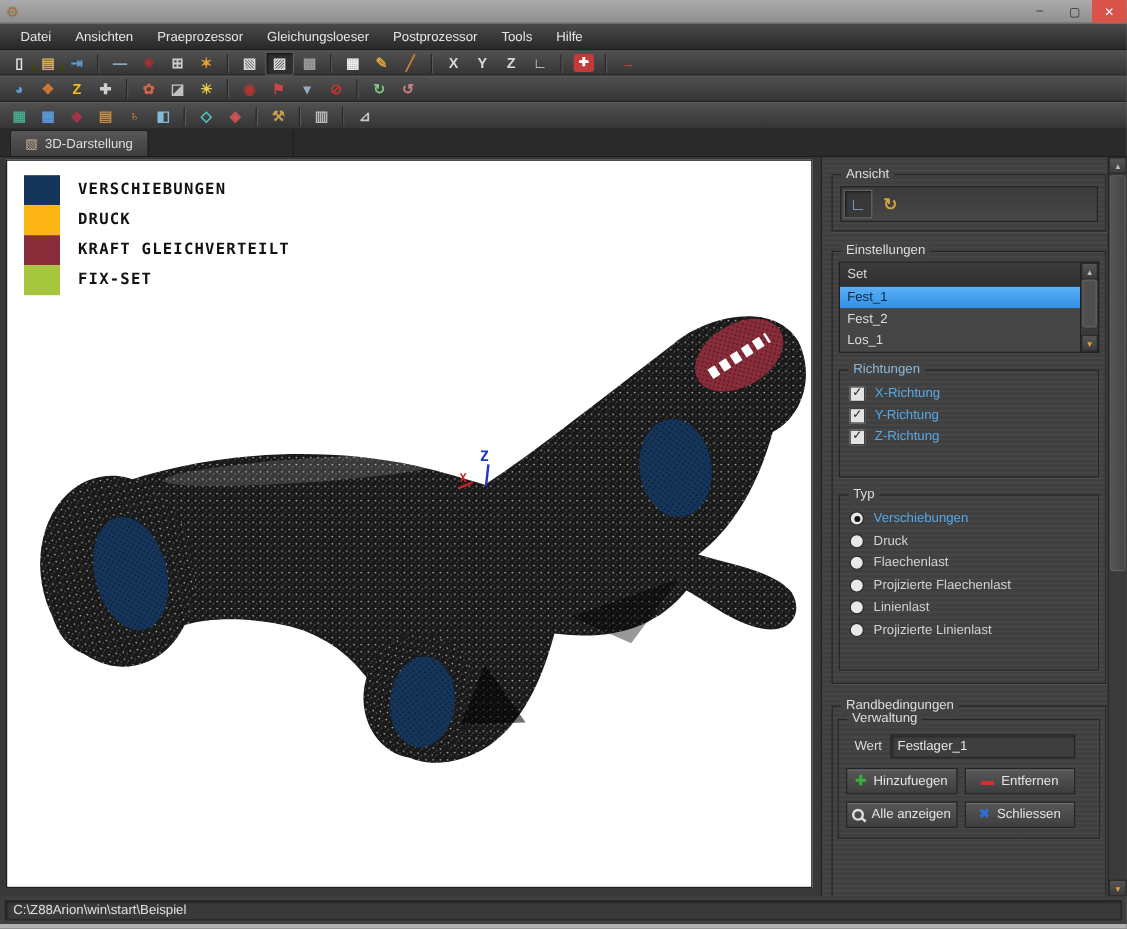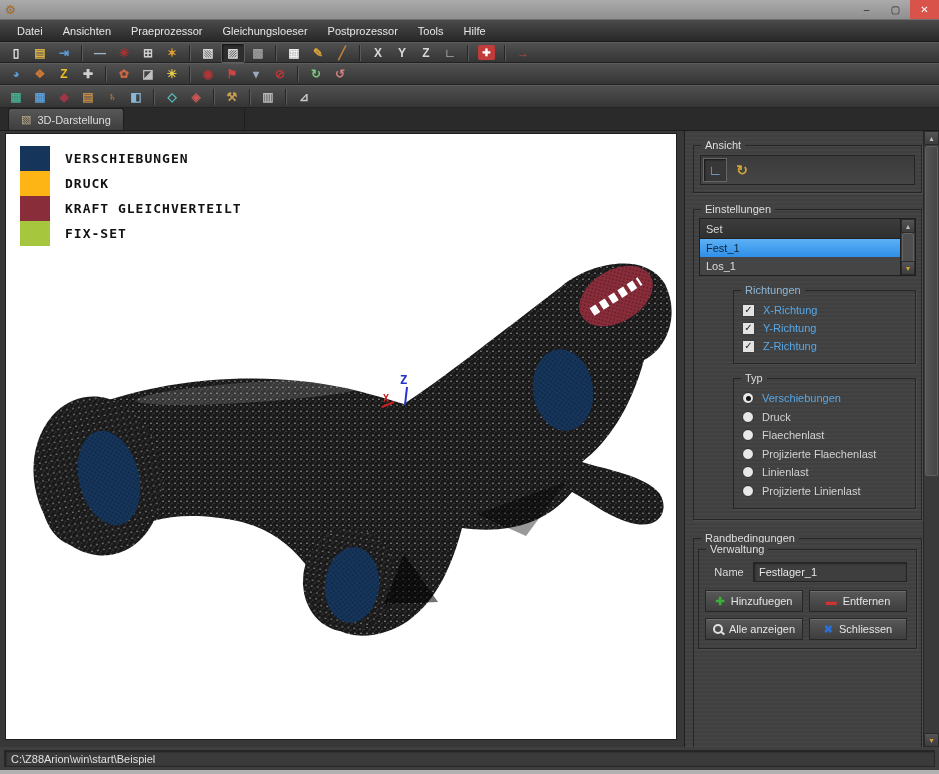--- a/index.html
+++ b/index.html
@@ -73,35 +73,35 @@
   #grp-einst{margin-top:16px;padding:8px 5px 10px 5px;}
   #set-wrap{display:flex;}
   #set-box{flex:1;border:1px solid #1f1f1f;}
   #set-header{height:19px;background:linear-gradient(#3c3c3c,#303030);border-bottom:1px solid #1f1f1f;
               color:#d8d8d8;font-size:11px;display:flex;align-items:center;padding-left:6px;}
   .set-item{height:18px;display:flex;align-items:center;padding-left:6px;font-size:11px;color:#dcdcdc;background:#454545;}
   .set-item.sel{background:linear-gradient(#5db1f5,#2f8fe8);color:#0d2538;}
   #set-scroll{width:14px;background:#3a3a3a;border:1px solid #1f1f1f;border-left:none;position:relative;}
   #set-thumb{position:absolute;left:1px;right:1px;top:14px;height:38px;background:#4f4f4f;border:1px solid #646464;border-radius:2px;}
   #set-scroll .down{position:absolute;bottom:0;left:0;right:0;}
-  .subgroup{position:relative;border:1px solid #262626;box-shadow:1px 1px 0 rgba(255,255,255,.06);margin-top:14px;padding:10px 8px 8px 8px;margin-left:34px;}
+  .subgroup{position:relative;border:1px solid #262626;box-shadow:1px 1px 0 rgba(255,255,255,.06);margin-top:14px;padding:10px 8px 24px 8px;}
   .cb-row{display:flex;align-items:center;gap:8px;height:18px;}
   .cbox{width:11px;height:11px;background:#e3e3e3;border:1px solid #3c3c3c;display:flex;align-items:center;
         justify-content:center;font-size:10px;color:#222;line-height:1;}
   .cb-label{font-size:11px;color:#56a8e8;}
   .radio-row{display:flex;align-items:center;gap:8px;height:18.5px;}
   .radio{width:10px;height:10px;border-radius:50%;background:#e8e8e8;border:1px solid #2a2a2a;position:relative;}
   .radio.sel::after{content:"";position:absolute;left:2.5px;top:2.5px;width:5px;height:5px;border-radius:50%;background:#141414;}
   .rlabel{font-size:11px;color:#d2d2d2;}
   .rlabel.sel{color:#56a8e8;}
   .txtinput{width:100%;box-sizing:border-box;height:19px;background:#303030;border:1px solid #202020;
             box-shadow:inset 1px 1px 2px #1a1a1a;color:#dcdcdc;font-size:11px;font-family:"Liberation Sans",sans-serif;padding:0 5px;}
   
   #grp-rand{margin-top:18px;padding:10px 4px 4px 4px;height:220px;}
-  #grp-verw{position:relative;border:1px solid #262626;box-shadow:1px 1px 0 rgba(255,255,255,.06);padding:12px 9px 8px 6px;}
+  #grp-verw{position:relative;border:1px solid #262626;box-shadow:1px 1px 0 rgba(255,255,255,.06);padding:12px 20px 8px 6px;}
   #name-row{display:flex;align-items:center;}
   #name-label{width:98px;text-align:center;font-size:11px;color:#dadada;}
   #name-input{flex:1;height:18px;background:#3e3e3e;border:1px solid #242424;box-shadow:inset 1px 1px 2px #222;
               color:#e6e6e6;font-size:11px;font-family:"Liberation Sans",sans-serif;padding:0 5px;}
   #verw-btns{display:grid;grid-template-columns:1fr 1fr;gap:6px;margin-top:8px;}
   .vbtn{height:20px;background:linear-gradient(#585858,#3e3e3e);border:1px solid #262626;
         box-shadow:inset 0 1px 0 #6d6d6d;display:flex;align-items:center;justify-content:center;gap:6px;
         color:#e4e4e4;font-size:11px;}
   .vbtn .glyph{font-size:11px;font-weight:bold;line-height:1;}
   .mag{width:6px;height:6px;border:2px solid #e0e0e0;border-radius:50%;position:relative;display:inline-block;}
@@ -389,20 +389,21 @@
     </div>
 
     <div id="grp-einst" class="group">
       <span class="glabel">Einstellungen</span>
 
       <div id="set-wrap">
         <div id="set-box">
           <div id="set-header">Set</div>
           <div id="set-items">
               <div class="set-item sel">Fest_1</div>
+              <div class="set-item">Fest_2</div>
               <div class="set-item">Los_1</div>
             </div>
         </div>
         <div id="set-scroll">
           <div class="sb-btn">▴</div>
           <div id="set-thumb"></div>
           <div class="sb-btn amber down">▾</div>
         </div>
       </div>
 
@@ -455,21 +456,21 @@
       </div>
 
     </div>
 
     <div id="grp-rand" class="group">
       <span class="glabel">Randbedingungen</span>
 
       <div id="grp-verw">
         <span class="glabel">Verwaltung</span>
         <div id="name-row">
-          <span id="name-label">Name</span>
+          <span id="name-label">Wert</span>
           <input id="name-input" value="Festlager_1" style="">
         </div>
         <div id="verw-btns">
             <div class="vbtn">
               <span class="glyph" style="color: rgb(60, 174, 60);">✚</span>
               <span class="vlabel">Hinzufuegen</span>
             </div>
             <div class="vbtn">
               <span class="glyph" style="color: rgb(204, 51, 51);">▬</span>
               <span class="vlabel">Entfernen</span>

